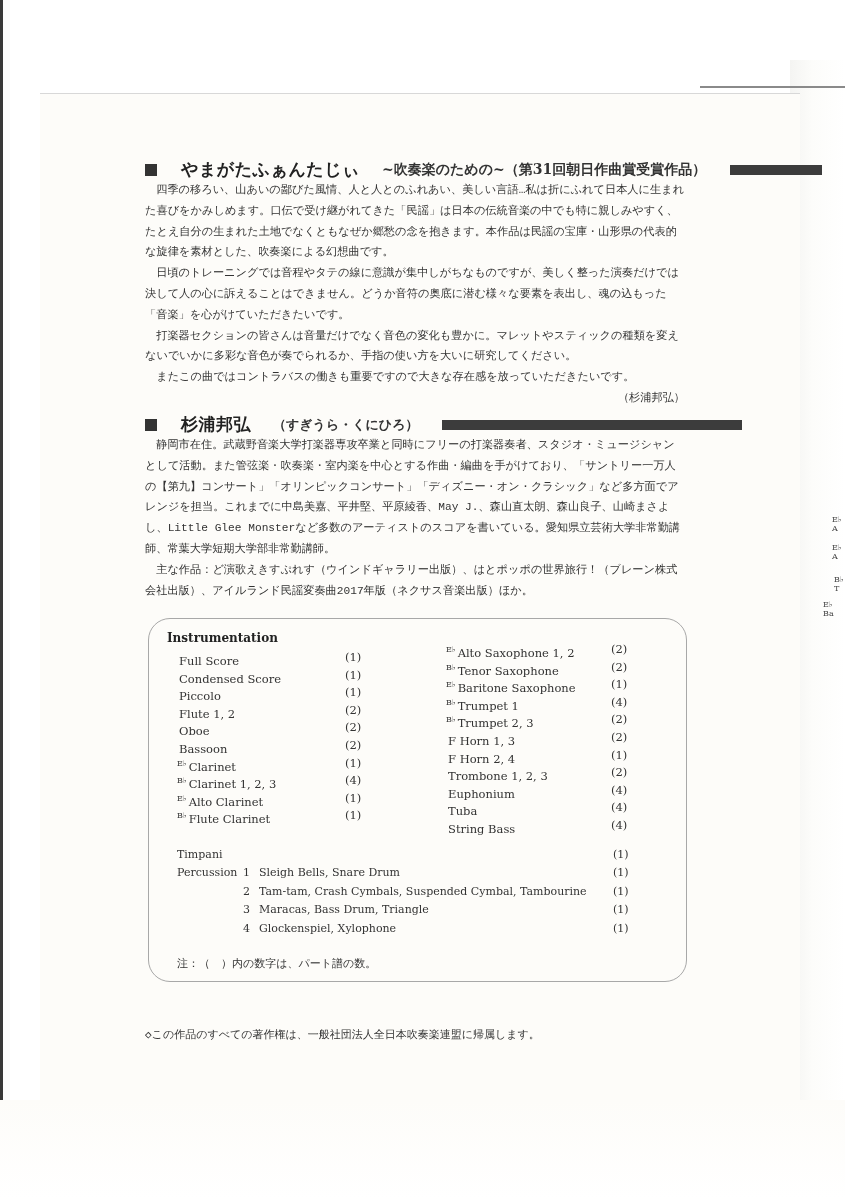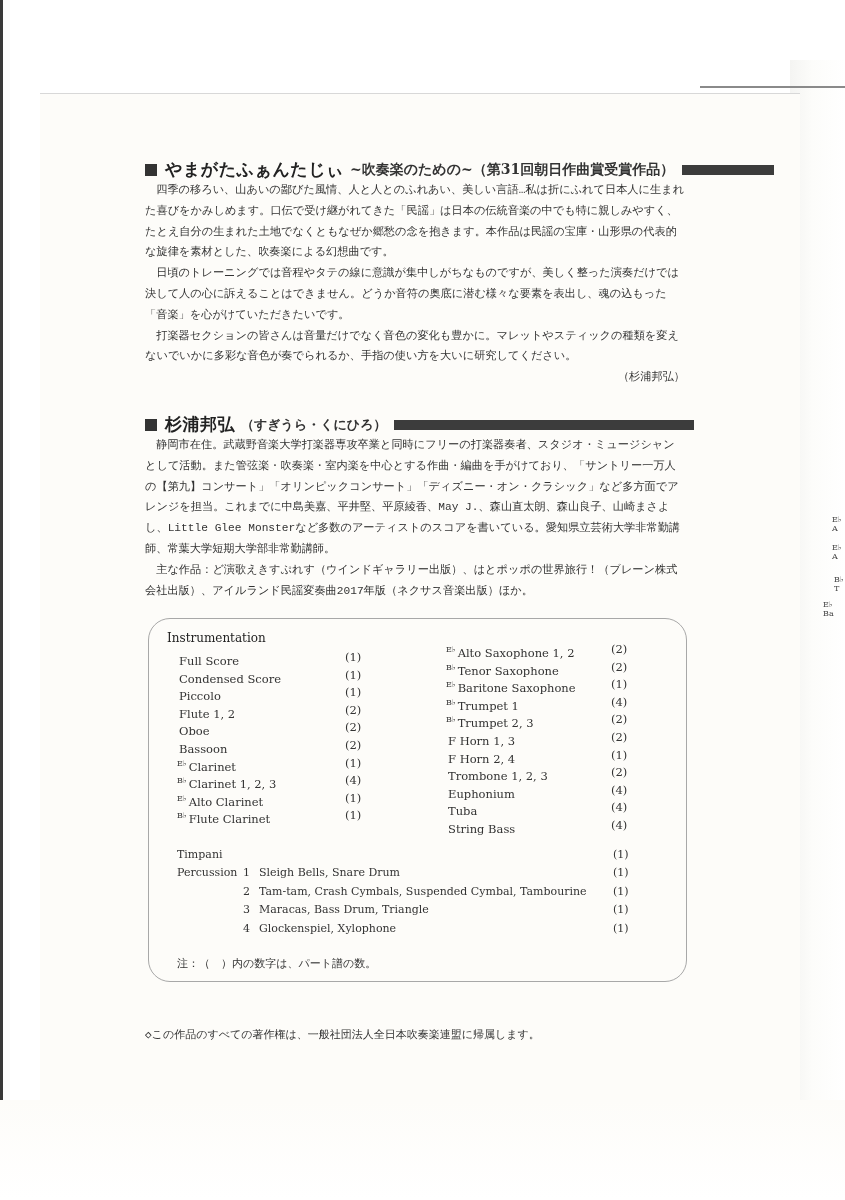--- a/index.html
+++ b/index.html
@@ -16,35 +16,35 @@
     border-top:1px solid #d8d8d8;
   }
   .page-shadow-right {
     position:absolute; left:790px; top:60px; width:55px; height:1060px;
     background:linear-gradient(to right,#f4f4f2 0%,#fcfcfa 40%,#ffffff 100%);
   }
   .page-fold-top { position:absolute; left:700px; top:86px; width:145px; height:2px; background:#8a8a8a; }
   .page-bottom-fade { position:absolute; left:0; top:1100px; width:845px; height:100px;
     background:linear-gradient(to bottom,#fdfcf9,#ffffff); }
 
-  .section-heading { position:absolute; left:145px; display:flex; align-items:center; white-space:nowrap; }
+  .section-heading { position:absolute; left:145px; display:flex; align-items:center; white-space:nowrap;gap:16px; }
   .square-bullet { display:inline-block; width:12px; height:12px; background:#333; margin-right:8px; }
   .heading-main { font-size:17px; font-weight:bold; color:#222; letter-spacing:0.5px; }
   .heading-sub { font-size:14px; font-weight:bold; color:#333; margin-left:6px; }
   .heading-bar { display:inline-block; height:10px; background:#3c3c3c; margin-left:8px; }
 
   .body-text { position:absolute; left:145px; width:540px; font-size:11.2px; line-height:20.8px; color:#333; }
   .body-text p { margin:0; text-indent:1em;font-family:Liberation Mono, monospace; }
   .signature { text-align:right; }
 
   .instr-box {
     position:absolute; left:148px; top:618px; width:537px; height:362px;
     border:1px solid #a8a8a8; border-radius:22px;
   }
-  .instr-title { position:absolute; left:18px; top:12px; font-size:12px; font-weight:normal; color:#222; }
+  .instr-title { position:absolute; left:18px; top:12px; font-size:12px; font-weight:bold; color:#222; }
   .instr-col { position:absolute; top:30px; font-size:11.5px; color:#333; }
   .instr-row { height:17.6px; line-height:17.6px; position:relative; white-space:nowrap; }
   .instr-name { position:absolute; left:0; }
   .instr-count { position:absolute; }
   .col-left { left:28px; }
   .col-left .instr-count { left:168px; }
   .col-right { left:297px; }
   .col-right .instr-count { left:165px; }
   .flat { font-size:8px; vertical-align:super; margin-right:2px; }
 
@@ -76,20 +76,21 @@
   <span class="square-bullet"></span>
   <span class="heading-main">やまがたふぁんたじぃ</span>
   <span class="heading-sub">~吹奏楽のための~（第31回朝日作曲賞受賞作品）</span>
   <span class="heading-bar" style="width:92px;"></span>
 </div>
 
 <div class="body-text" style="top:180px;">
   <p>四季の移ろい、山あいの鄙びた風情、人と人とのふれあい、美しい言語…私は折にふれて日本人に生まれた喜びをかみしめます。口伝で受け継がれてきた「民謡」は日本の伝統音楽の中でも特に親しみやすく、たとえ自分の生まれた土地でなくともなぜか郷愁の念を抱きます。本作品は民謡の宝庫・山形県の代表的な旋律を素材とした、吹奏楽による幻想曲です。</p>
   <p>日頃のトレーニングでは音程やタテの線に意識が集中しがちなものですが、美しく整った演奏だけでは決して人の心に訴えることはできません。どうか音符の奥底に潜む様々な要素を表出し、魂の込もった「音楽」を心がけていただきたいです。</p>
   <p>打楽器セクションの皆さんは音量だけでなく音色の変化も豊かに。マレットやスティックの種類を変えないでいかに多彩な音色が奏でられるか、手指の使い方を大いに研究してください。</p>
+  <p>またこの曲ではコントラバスの働きも重要ですので大きな存在感を放っていただきたいです。</p>
   <div class="signature">（杉浦邦弘）</div>
 </div>
 
 <div class="section-heading" style="top:413px;">
   <span class="square-bullet"></span>
   <span class="heading-main">杉浦邦弘</span>
   <span class="heading-sub" style="font-size:13px;">（すぎうら・くにひろ）</span>
   <span class="heading-bar" style="width:300px;"></span>
 </div>
 

